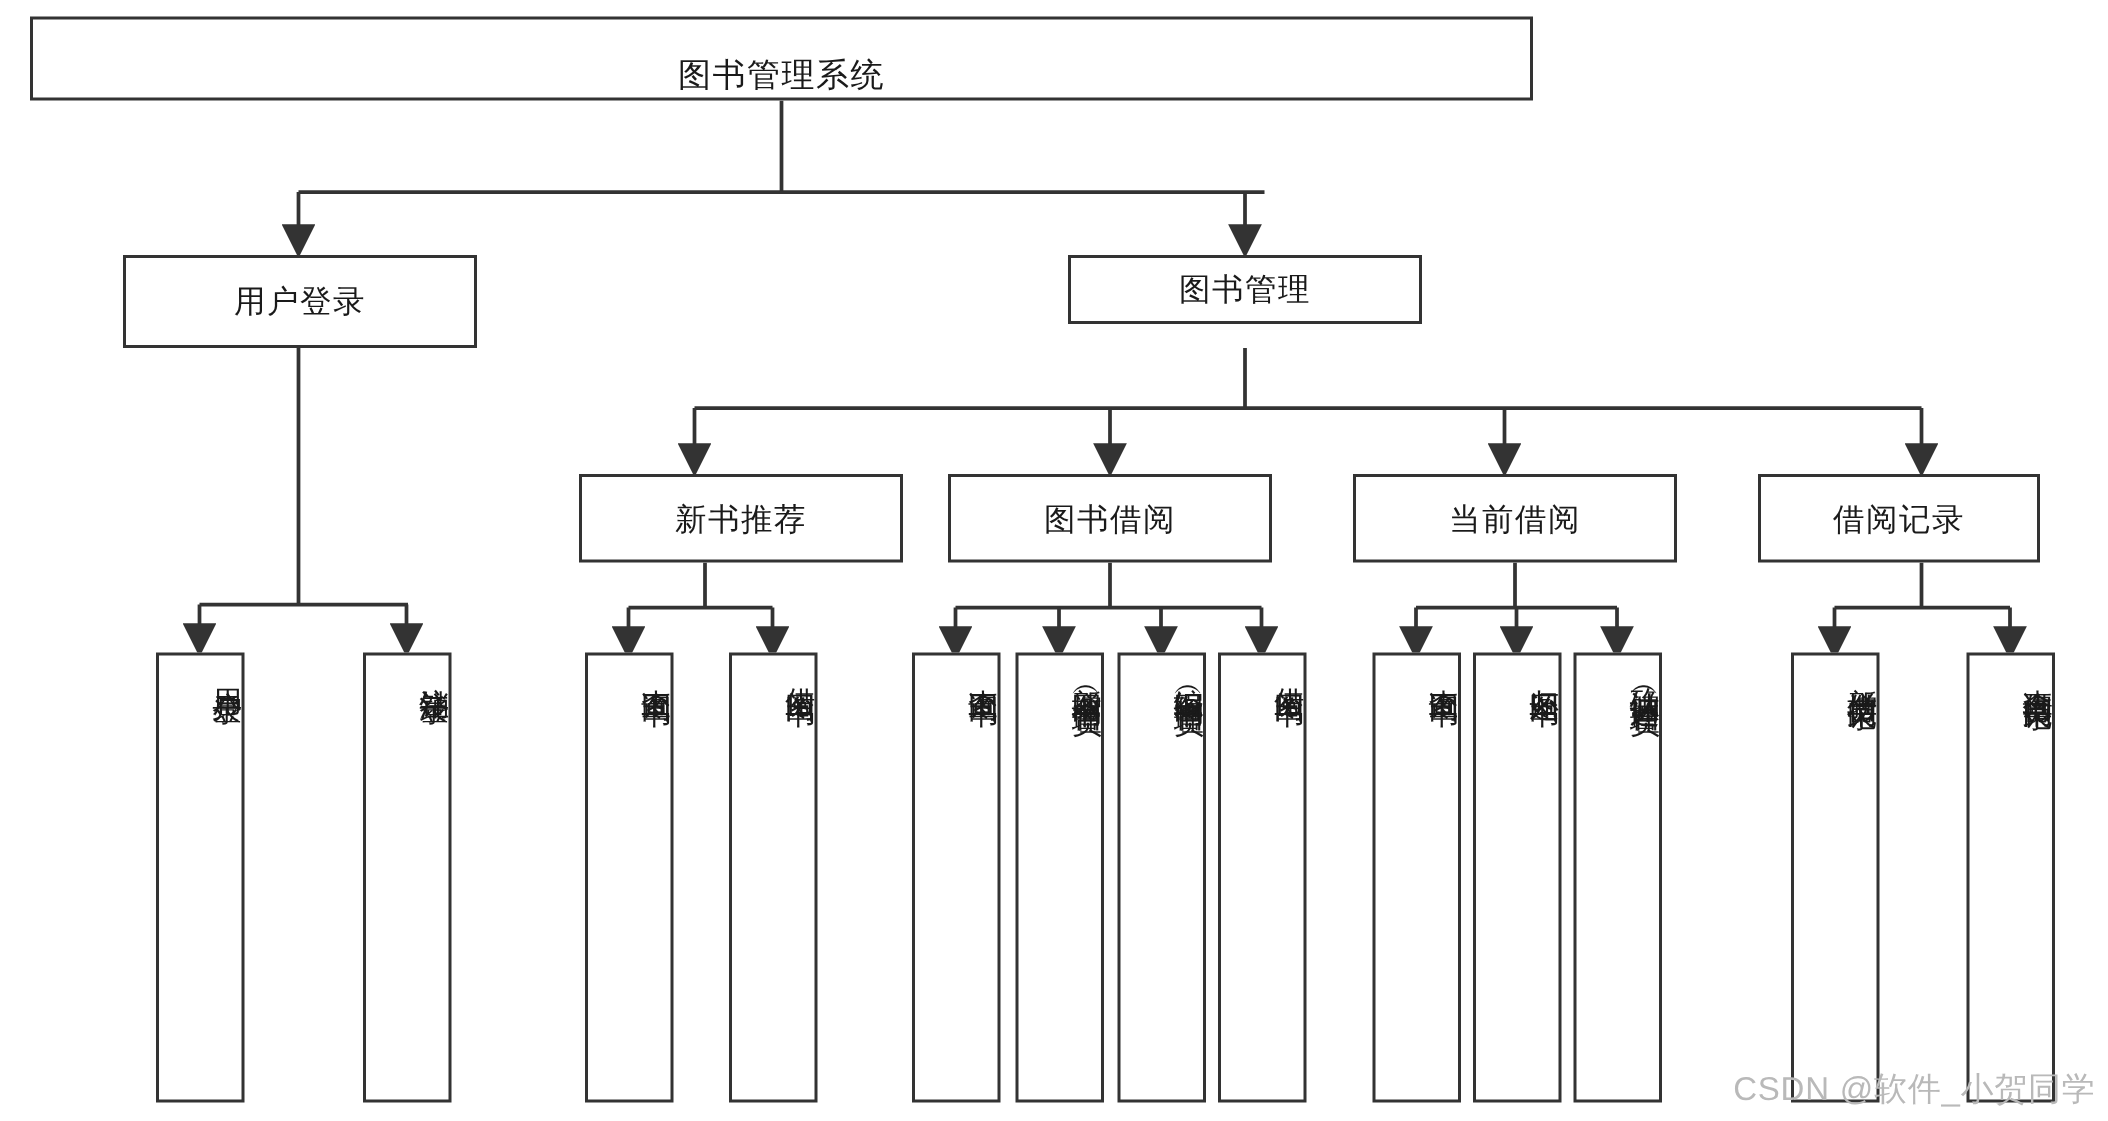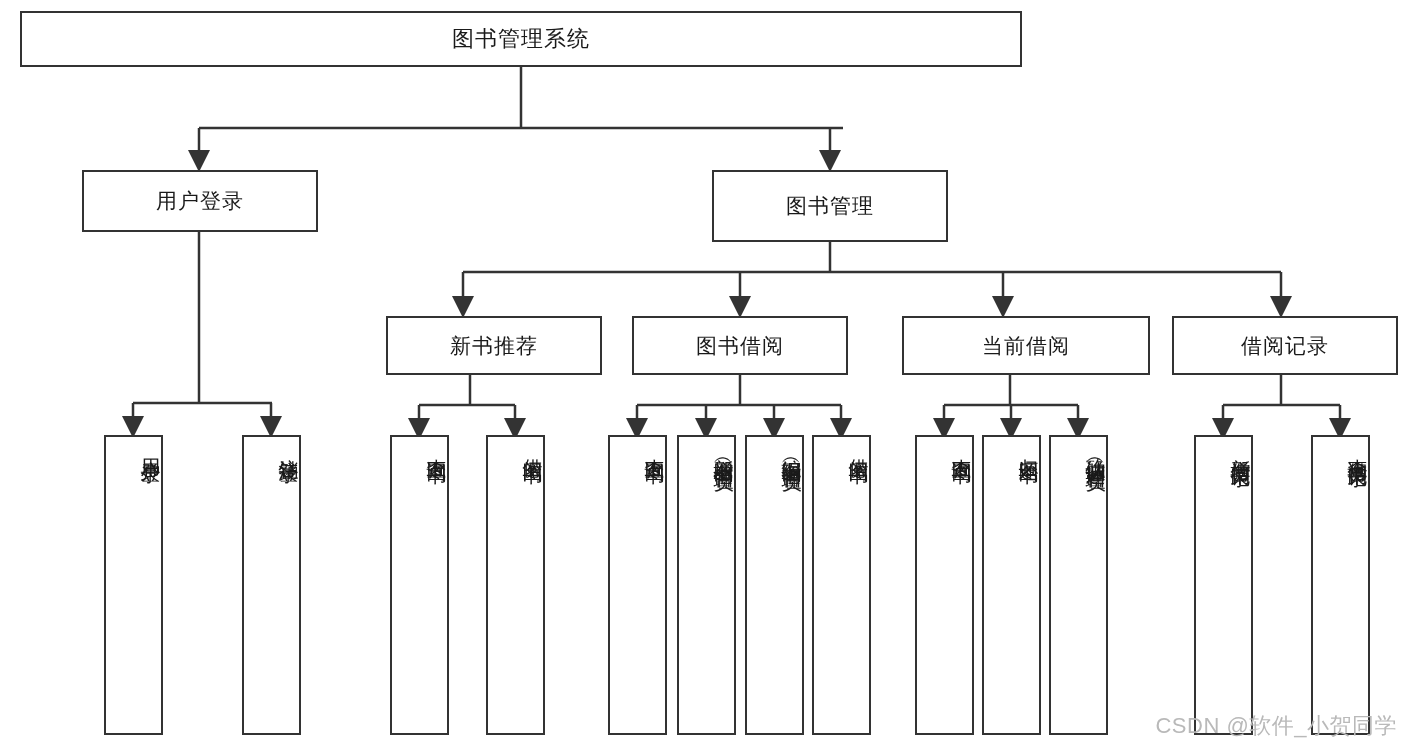--- a/index.html
+++ b/index.html
@@ -116,41 +116,41 @@
       <path d="M1011,405 L1011,420" marker-end="url(#arrow)"></path>
       <path d="M1078,405 L1078,420" marker-end="url(#arrow)"></path>
 
       <path d="M1281,375 L1281,405"></path>
       <path d="M1223,405 L1340,405"></path>
       <path d="M1223,405 L1223,420" marker-end="url(#arrow)"></path>
       <path d="M1340,405 L1340,420" marker-end="url(#arrow)"></path>
     </g>
   </svg>
 
-  <div class="node horizontal root" style="left:20px; top:11px; width:1002px; height:56px;">
+  <div class="node horizontal root" style="left:20px; top:11px; width:1002px; height:56px;align-items:flex-end;">
     <span>图书管理系统</span>
   </div>
 
   <div class="node horizontal" style="left:82px; top:170px; width:236px; height:62px;">
     <span>用户登录</span>
   </div>
-  <div class="node horizontal" style="left:712px; top:170px; width:236px; height:72px;">
+  <div class="node horizontal" style="left:712px; top:170px; width:236px; height:46px;">
     <span>图书管理</span>
   </div>
 
   <div class="node horizontal" style="left:362px; top:316px; width:216px; height:59px;margin-left:24px;">
     <span>新书推荐</span>
   </div>
   <div class="node horizontal" style="left:632px; top:316px; width:216px; height:59px;">
     <span>图书借阅</span>
   </div>
-  <div class="node horizontal" style="left:902px; top:316px; width:248px; height:59px;justify-content:center;">
+  <div class="node horizontal" style="left:902px; top:316px; width:216px; height:59px;justify-content:center;">
     <span>当前借阅</span>
   </div>
-  <div class="node horizontal" style="left:1172px; top:316px; width:226px; height:59px;">
+  <div class="node horizontal" style="left:1172px; top:316px; width:188px; height:59px;">
     <span>借阅记录</span>
   </div>
 
   <div class="node vertical" style="left:104px; top:435px; width:59px; height:300px;">
     <span class="vtext">用户登录</span>
   </div>
   <div class="node vertical" style="left:242px; top:435px; width:59px; height:300px;">
     <span class="vtext">注销登录</span>
   </div>
 

